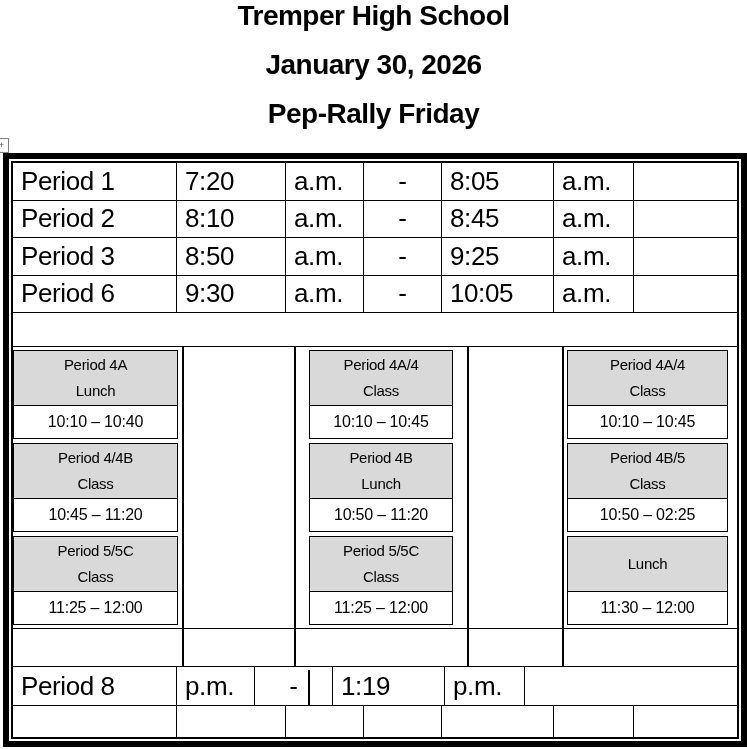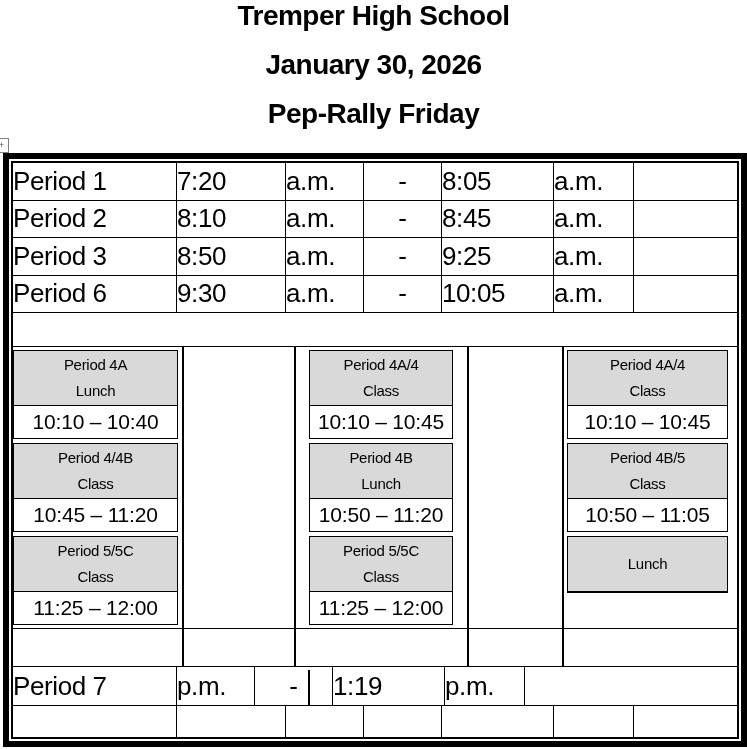--- a/index.html
+++ b/index.html
@@ -25,21 +25,21 @@
     width:100%;height:100%;border:2px solid #000;box-sizing:border-box;position:relative;
   }
   
   .prow{
     display:flex;height:37.5px;box-sizing:border-box;border-bottom:1.5px solid #000;
     font-size:26px;letter-spacing:-0.4px;position:relative;
   }
   .prow.p7{height:39px;}
   .c{
     height:100%;box-sizing:border-box;border-right:1.5px solid #000;
-    display:flex;align-items:center;overflow:hidden;
+    display:flex;align-items:center;padding-left:8px;overflow:hidden;
   }
   .c1{width:164px}.c2{width:109px}.c3{width:78px}
   .c4{width:78px;justify-content:center;padding-left:0}
   .c5{width:112px}.c6{width:80px}
   .c7{flex:1;border-right:none}
   
   .spacer1{height:34px;box-sizing:border-box;border-bottom:1.5px solid #000;}
   .spacer2{height:38px;box-sizing:border-box;border-bottom:1.5px solid #000;position:relative;}
   .bottomrow{display:flex;height:31px;box-sizing:border-box;}
   
@@ -49,21 +49,21 @@
   .lunchbox{position:absolute;top:3px;}
   .lb1{left:0;width:165px}.lb2{left:296px;width:144px}.lb3{left:554px;width:161px}
   .lblock{border:1.5px solid #000;margin-bottom:4px;background:#fff;}
   .lhead{
     background:#d9d9d9;border-bottom:1.5px solid #000;height:54px;
     display:flex;flex-direction:column;justify-content:center;
     text-align:center;font-size:15px;line-height:26px;letter-spacing:-0.3px;
   }
   .ltime{
     height:32px;display:flex;align-items:center;justify-content:center;
-    font-size:21px;letter-spacing:-0.2px;
+    font-size:16px;letter-spacing:-0.2px;
   }
   .caret{position:absolute;left:295px;top:3px;bottom:0;width:2px;background:#000;}
 </style>
 </head>
 <body>
 
 <div class="titles">
   <div>Tremper High School</div>
   <div>January 30, 2026</div>
   <div>Pep-Rally Friday</div>
@@ -175,39 +175,40 @@
           <div>Period 4A/4</div>
           <div>Class</div>
         </div>
         <div class="ltime">10:10 – 10:45</div>
       </div>
       <div class="lblock">
         <div class="lhead">
           <div>Period 4B/5</div>
           <div>Class</div>
         </div>
-        <div class="ltime">10:50 – 11:05</div>
+        <div class="ltime">10:50 – 02:25</div>
       </div>
       <div class="lblock">
         <div class="lhead">
           <div>Lunch</div>
         </div>
+        <div class="ltime">11:30 – 12:00</div>
       </div>
     </div>
   </div>
 
   <div class="spacer2">
     <div class="vdiv vd1"></div>
     <div class="vdiv vd2"></div>
     <div class="vdiv vd3"></div>
     <div class="vdiv vd4"></div>
   </div>
 
   <div class="prow p7">
-    <div class="c c1">Period 7</div>
+    <div class="c c1">Period 8</div>
     <div class="c c3">p.m.</div>
     <div class="c c4">-</div>
     <div class="c c5">1:19</div>
     <div class="c c6">p.m.</div>
     <div class="c c7"></div>
     <div class="caret"></div>
   </div>
 
   <div class="bottomrow">
     <div class="c c1"></div>

